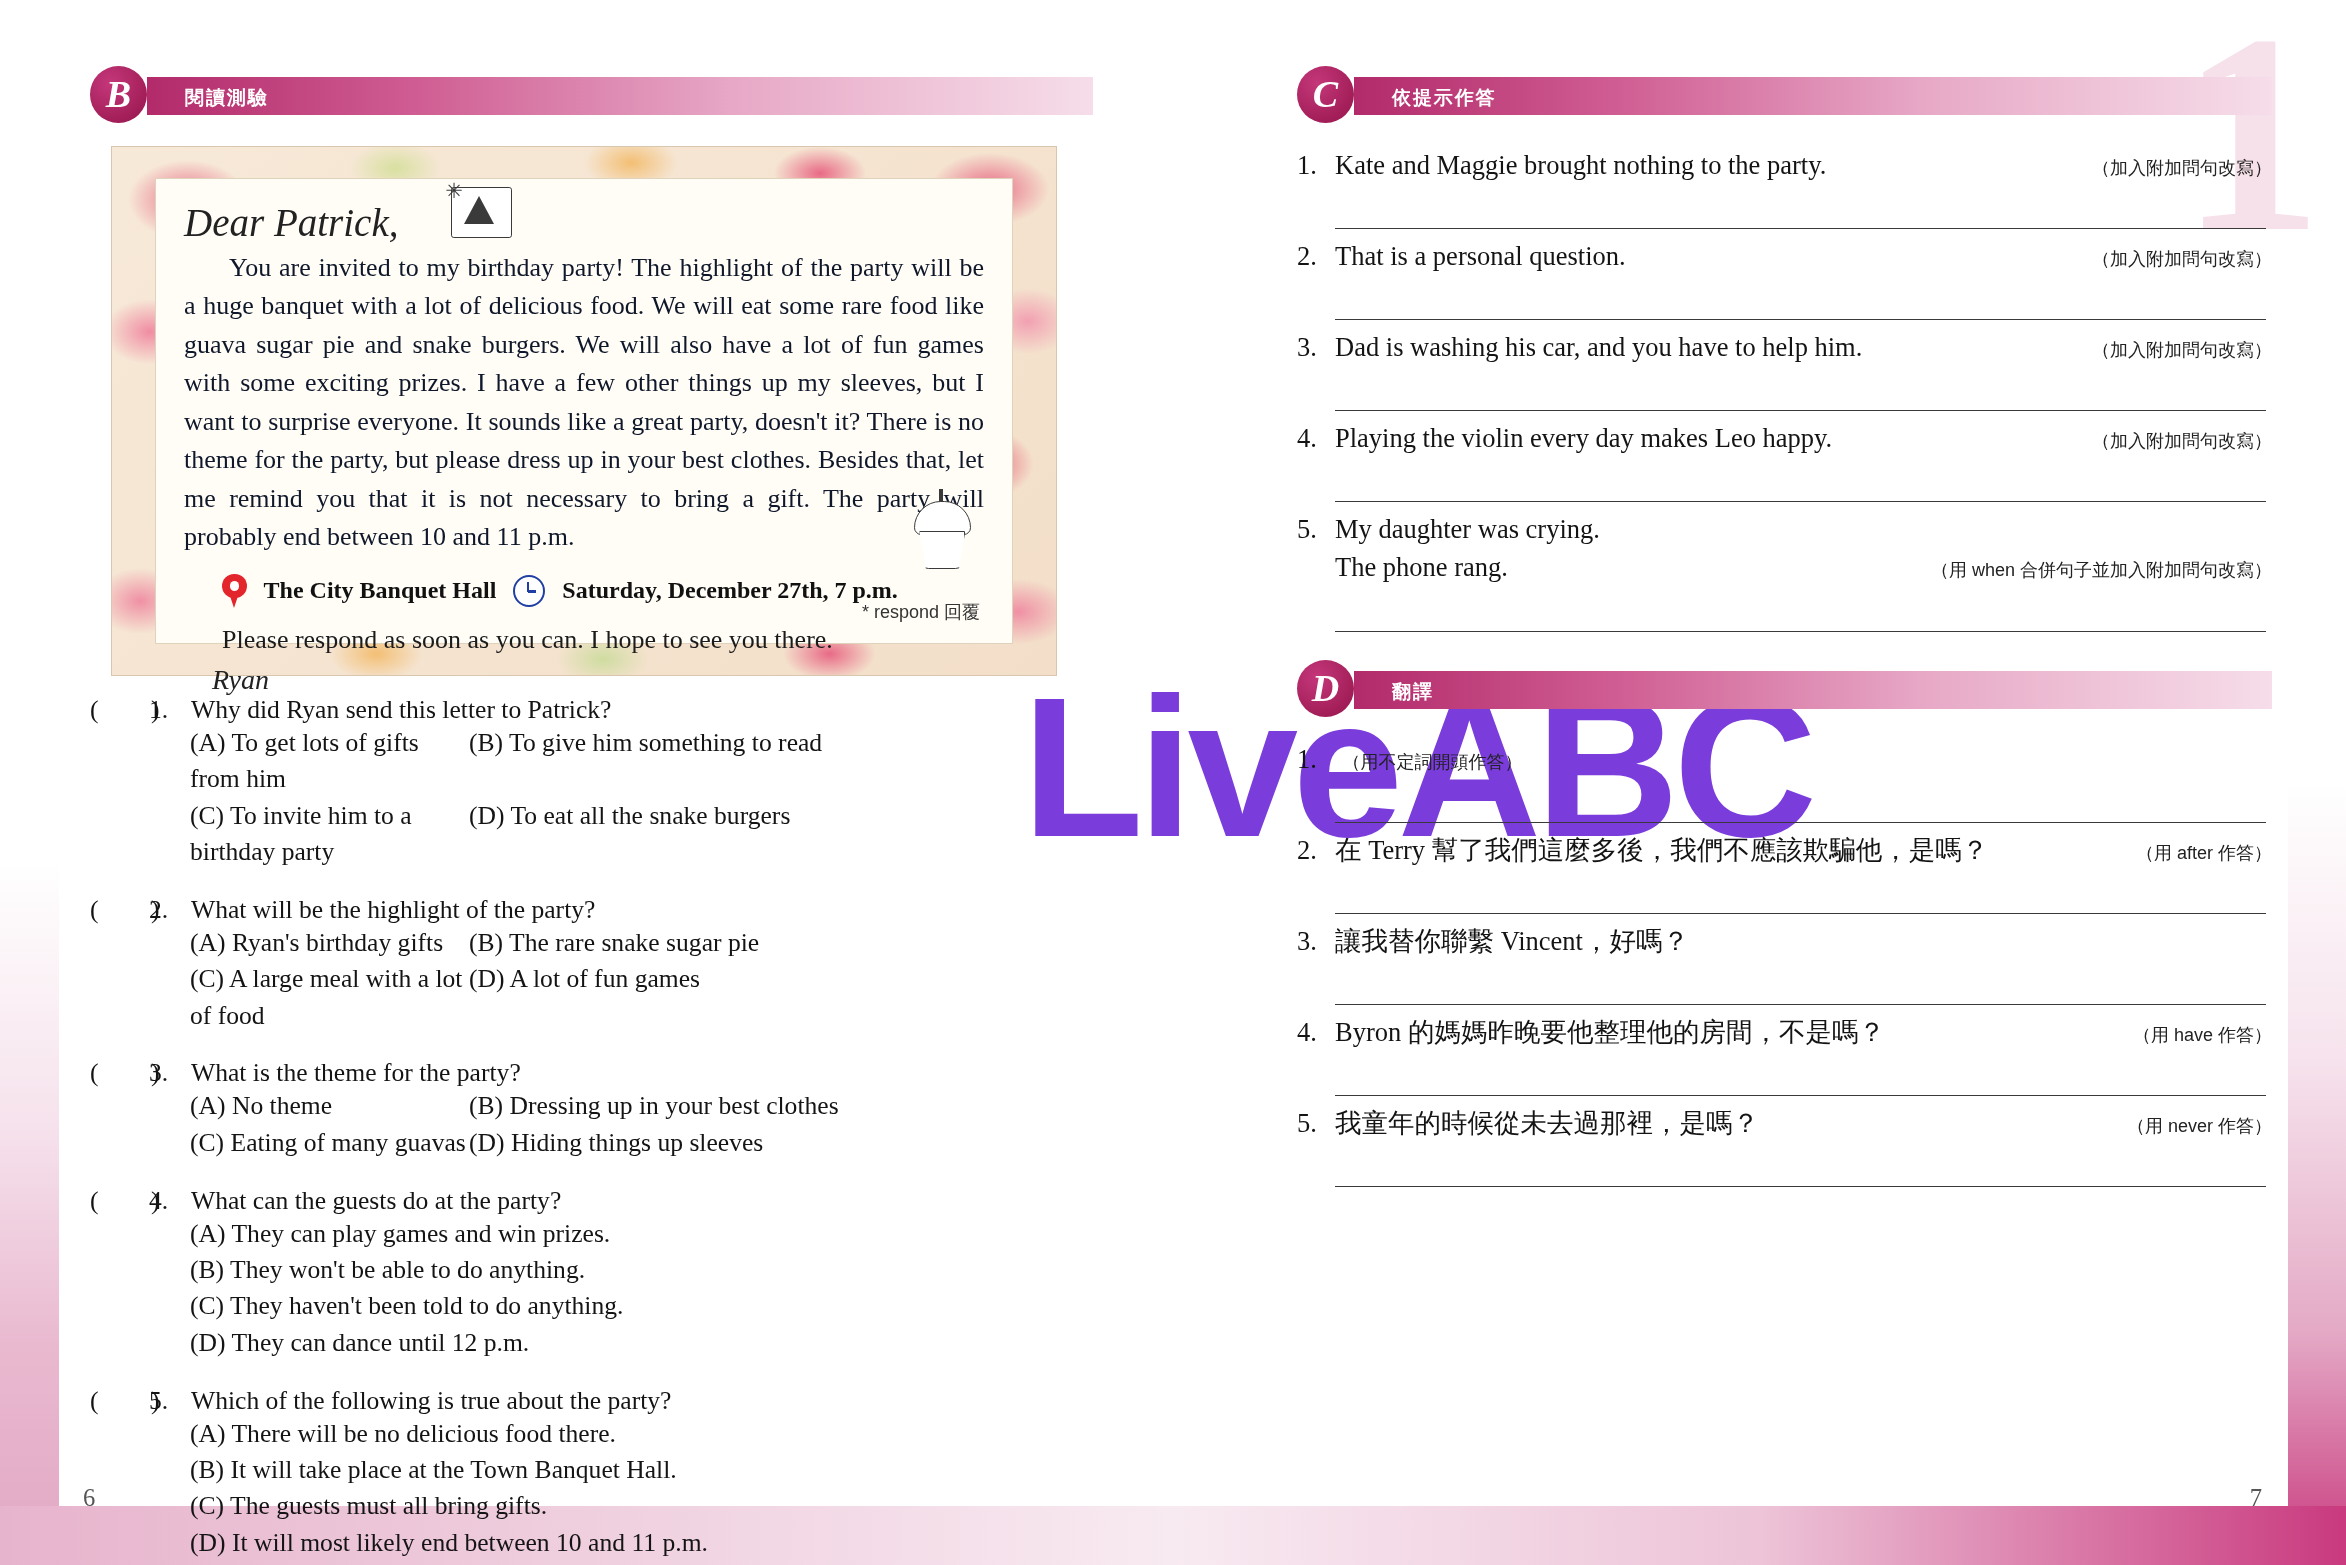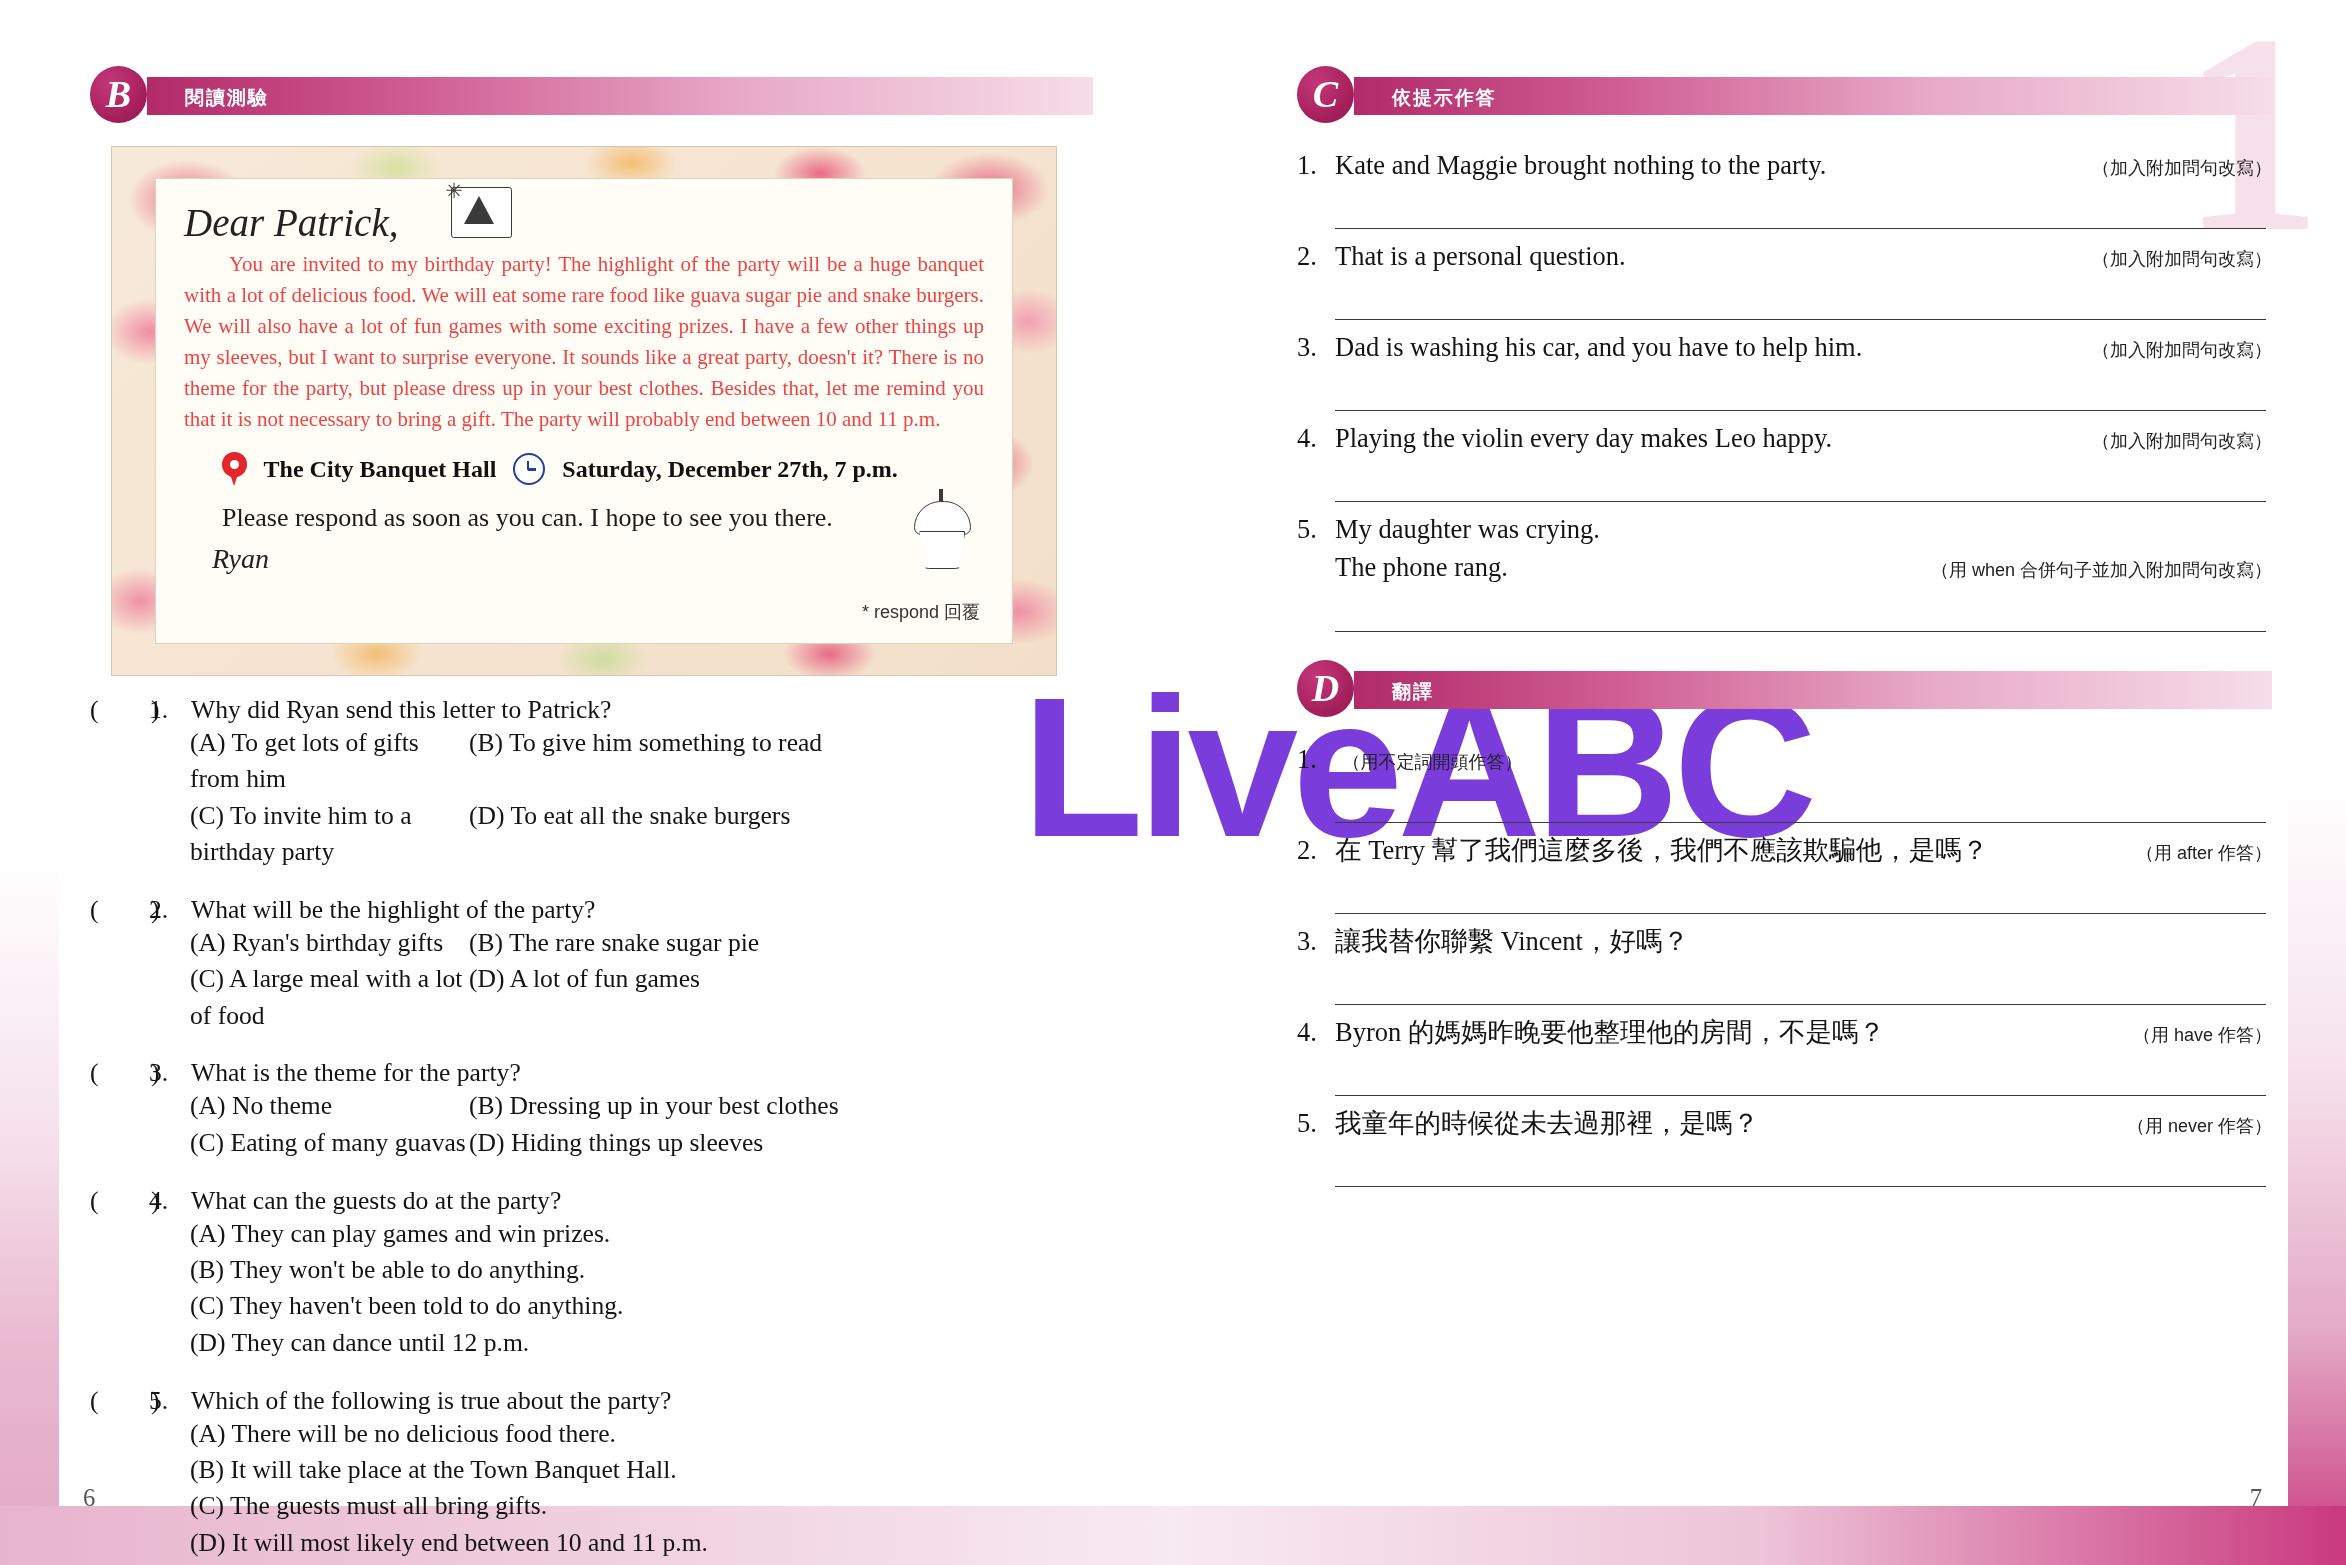--- a/index.html
+++ b/index.html
@@ -100,21 +100,21 @@
     padding:21px 28px;
     box-sizing:border-box;
   }
   .dear {
     font-family:"Liberation Serif", serif;
     font-style:italic; font-size:39px; color:#222;
     margin-bottom:3.8px;
   }
   .letter-body {
     font-family:"Liberation Serif", serif;
-    font-size:21px; line-height:1.48; color:#ef4444;
+    font-size:26px; line-height:1.48; color:#0f172a;
     text-align:justify;
     text-indent:45px;
   }
   .meta-row {
     display:flex; align-items:center; gap:17px;
     margin-top:17px; padding-left:38px;
     font-family:"Liberation Serif", serif;
     font-weight:bold; font-size:24px; color:#111;
   }
   .pin {

